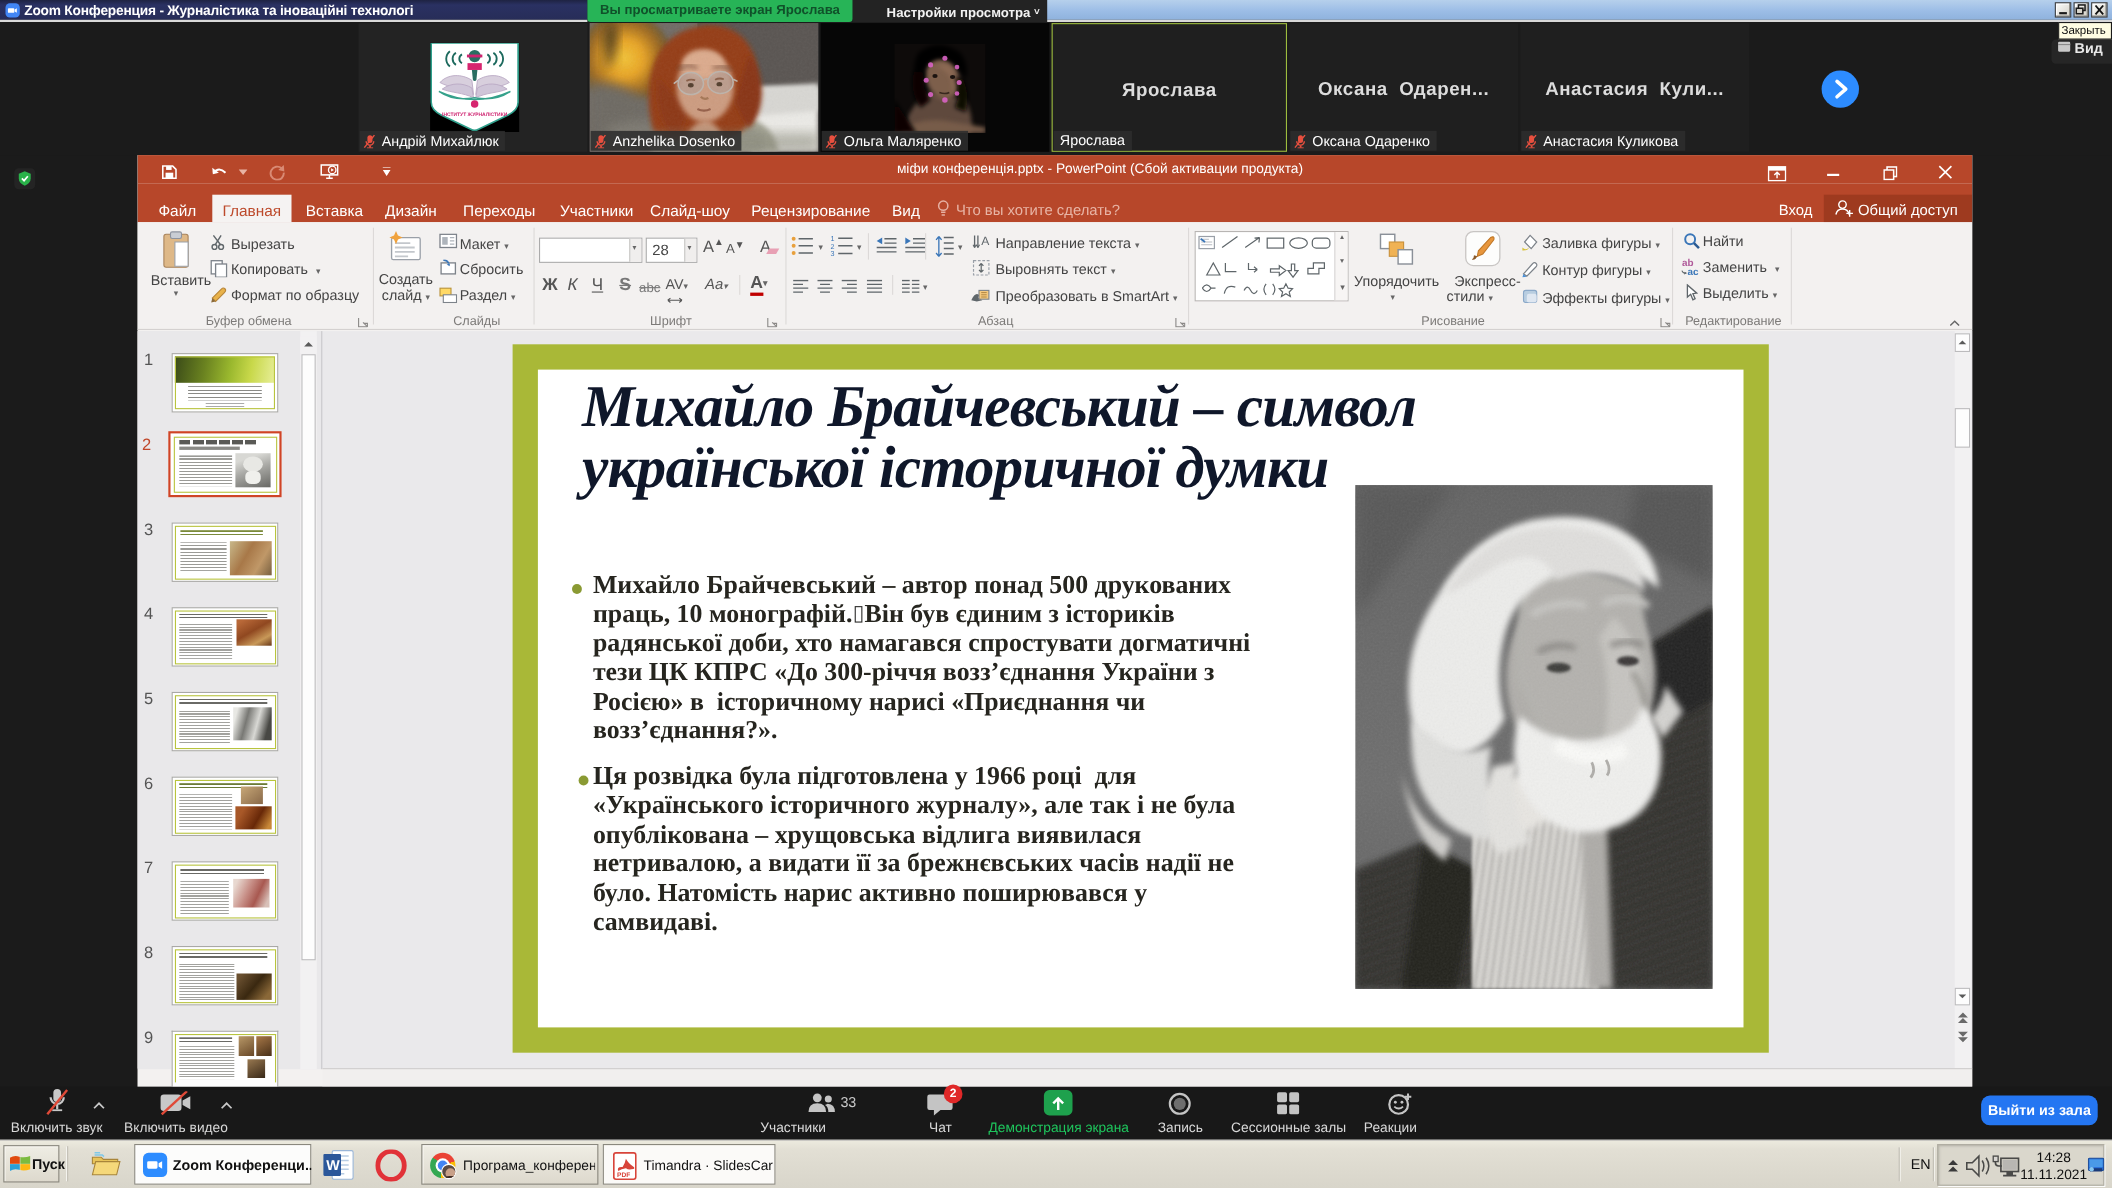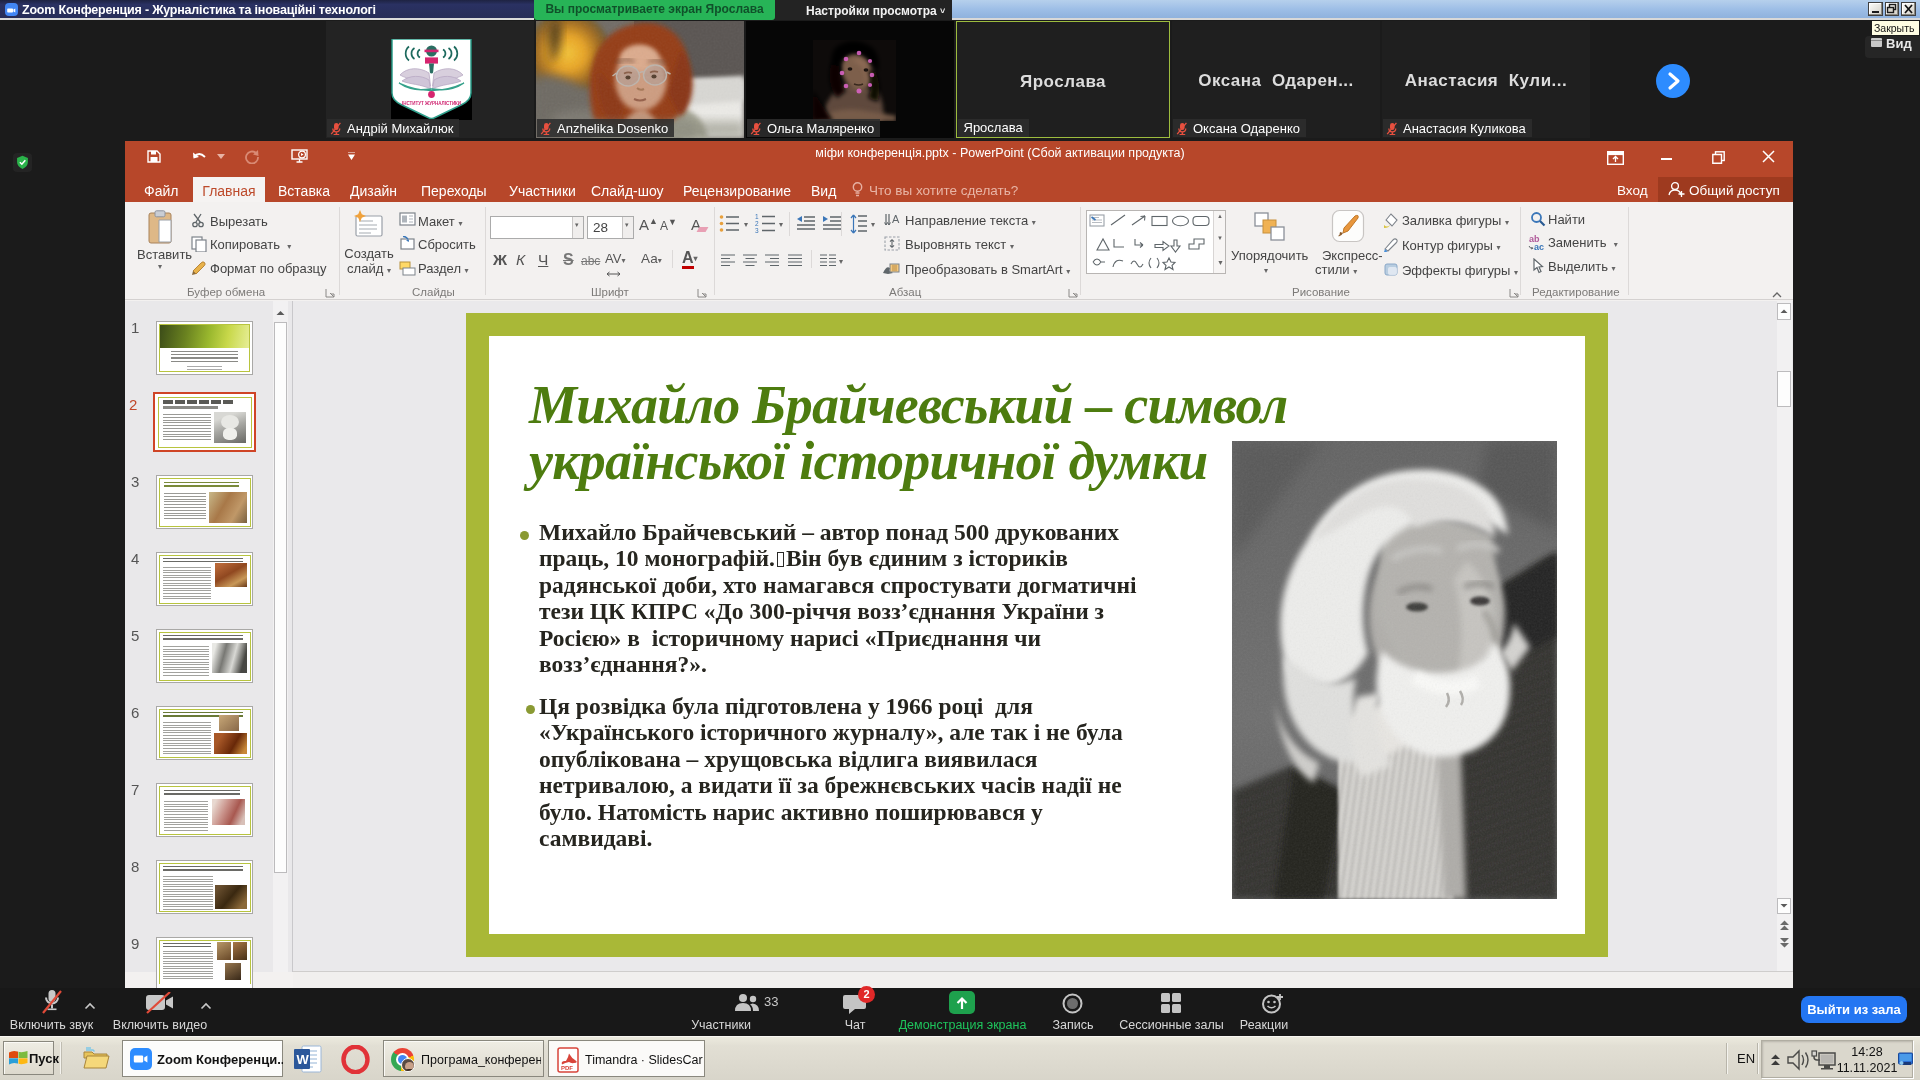--- a/index.html
+++ b/index.html
@@ -417,21 +417,21 @@
       <div class="abs" style="left:566px;top:14px;font-size:15px;color:#555;">А<span style="position:relative;top:2px;left:-3px;display:inline-block;width:9px;height:5px;background:#e8a0b4;transform:skewX(-30deg);"></span></div>
       <div class="abs fontrow" style="left:368px;top:49px;font-size:15.5px;color:#555;font-weight:bold;">Ж</div>
       <div class="abs fontrow" style="left:391px;top:49px;font-size:15.5px;color:#555;font-style:italic;">К</div>
       <div class="abs fontrow" style="left:413px;top:49px;font-size:15.5px;color:#555;text-decoration:underline;">Ч</div>
       <div class="abs fontrow" style="left:438px;top:49px;font-size:16px;color:#777;text-decoration:line-through;font-weight:bold;">S</div>
       <div class="abs fontrow" style="left:456px;top:52px;font-size:12px;color:#777;text-decoration:line-through;">abc</div>
       <div class="abs fontrow" style="left:480px;top:49px;font-size:13px;color:#555;">AV<span class="rcaret">▾</span></div>
       <div class="abs" style="left:481px;top:61px;width:15px;height:5px;"><svg width="15" height="6" viewBox="0 0 15 6">
             <path d="M1,3 h13 M1,3 l2.5,-2 M1,3 l2.5,2 M14,3 l-2.5,-2 M14,3 l-2.5,2" stroke="#555" stroke-width="1"></path>
           </svg></div>
-      <div class="abs fontrow" style="left:516px;top:49px;font-size:13.5px;color:#555;">Аа<span class="rcaret">▾</span></div>
+      <div class="abs fontrow" style="left:516px;top:49px;font-size:13.5px;color:#555;font-style:italic;">Аа<span class="rcaret">▾</span></div>
       <div class="abs" style="left:547px;top:48px;width:1px;height:18px;background:#dcd9d8;"></div>
       <div class="abs fontrow" style="left:557px;top:47px;font-size:16px;color:#555;font-weight:bold;">А<span class="rcaret" style="position:relative;top:-2px;">▾</span><div style="position:absolute;left:0px;top:16.5px;width:12px;height:3.5px;background:#c00000;"></div></div>
       <div class="rlabel" style="left:466px;top:84px;">Шрифт</div>
       <svg class="gi" style="left:572px;top:86px;" width="10" height="10" viewBox="0 0 10 10">
           <path d="M1,1 v8 h8 M6,6 h3 v3" fill="none" stroke="#8a8886" stroke-width="1"></path>
           <path d="M5,5 l4,4" stroke="#8a8886" stroke-width="1"></path>
         </svg>
 
       <svg class="gi" style="left:594px;top:12px;" width="22" height="20" viewBox="0 0 22 20">
           <g stroke="#5f666a" stroke-width="1.4">
@@ -674,21 +674,21 @@
 
       <div class="abs" style="left:148px;top:0;width:15px;height:671px;background:#f2f1f2;"></div>
       <div class="abs" style="left:148px;top:5px;width:15px;height:15px;background:#f2f1f2;"><svg width="15" height="15" viewBox="0 0 15 15">
             <path d="M3.5,9 L7.5,5 L11.5,9 Z" fill="#5a5a5a"></path>
           </svg></div>
       <div class="abs" style="left:149px;top:21px;width:13px;height:551px;background:#fdfdfd;border:1px solid #bcbbbd;"></div>
 
       <div class="abs" style="left:341px;top:12px;width:1142px;height:644px;background:#a9b837;">
         <div class="abs" style="left:23px;top:23px;width:1096px;height:598px;background:#fff;"></div>
       </div>
-      <div class="abs" style="left:404px;top:41px;width:790px;height:120px;font-family:'Liberation Serif',serif;font-style:italic;font-weight:bold;font-size:54px;line-height:55.5px;color:#4d7c0f;letter-spacing:-0.8px;margin-top:36px;">Михайло Брайчевський – символ української історичної думки</div>
+      <div class="abs" style="left:404px;top:41px;width:790px;height:120px;font-family:'Liberation Serif',serif;font-style:italic;font-weight:bold;font-size:54px;line-height:55.5px;color:#0f172a;letter-spacing:-0.8px;">Михайло Брайчевський – символ української історичної думки</div>
 
       <div class="abs" style="left:395px;top:230px;width:9px;height:9px;border-radius:50%;background:#8a9a33;"></div>
       <div class="abs slidetext" style="left:414px;top:218px;">Михайло Брайчевський – автор понад 500 друкованих праць, 10 монографій.<span style="display:inline-block;width:7px;height:15px;border:1.4px solid #2a2a28;position:relative;top:1px;margin:0 2px;"></span>Він був єдиним з істориків радянської доби, хто намагався спростувати догматичні тези ЦК КПРС «До 300-річчя возз’єднання України з Росією» в&nbsp; історичному нарисі «Приєднання чи возз’єднання?».</div>
       <div class="abs" style="left:401px;top:404px;width:9px;height:9px;border-radius:50%;background:#8a9a33;"></div>
       <div class="abs slidetext" style="left:414px;top:392px;">Ця розвідка була підготовлена у 1966 році&nbsp; для «Українського історичного журналу», але так і не була опублікована – хрущовська відлига виявилася нетривалою, а видати її за брежнєвських часів надії не було. Натомість нарис активно поширювався у самвидаві.</div>
 
       <div class="abs" style="left:1107px;top:140px;width:325px;height:458px;">
         <svg width="325" height="458" viewBox="0 0 325 458">
           <defs>
             <filter id="pb" x="-30%" y="-30%" width="160%" height="160%">

